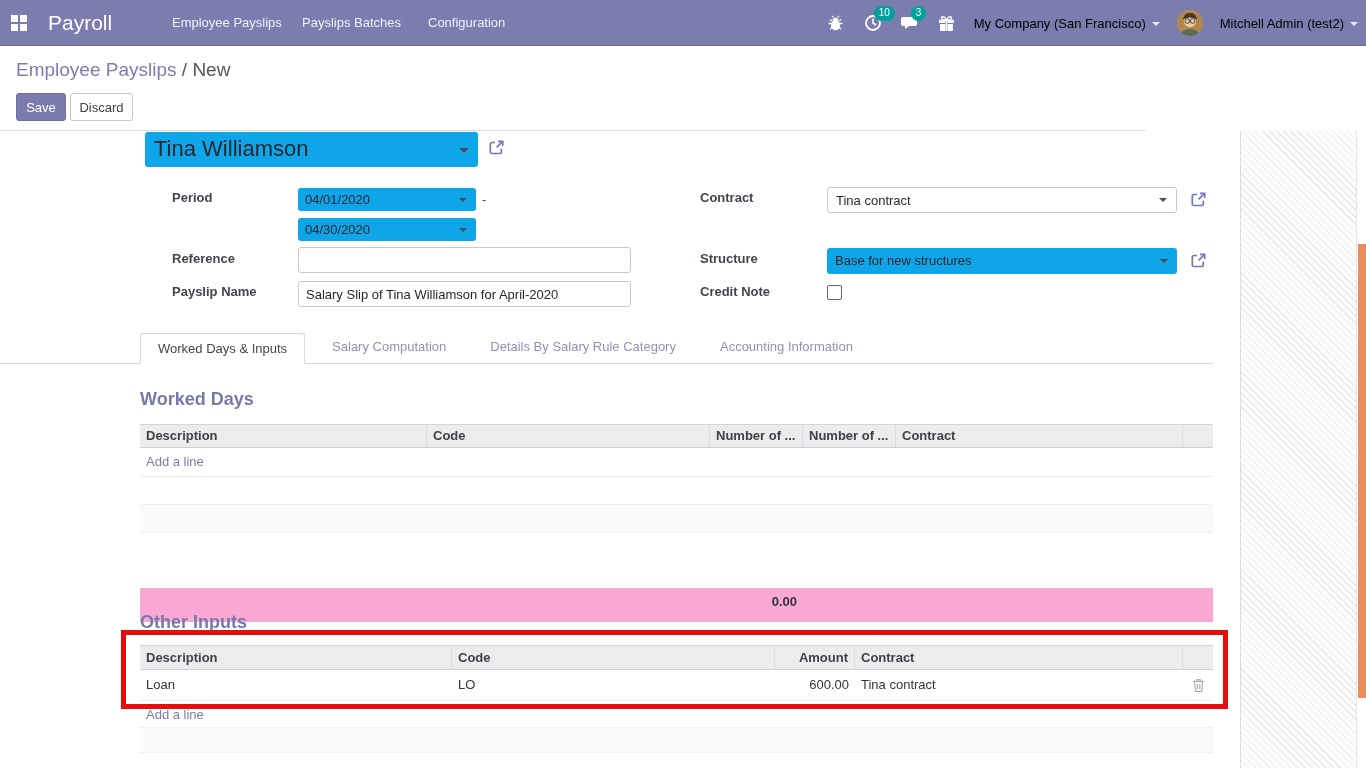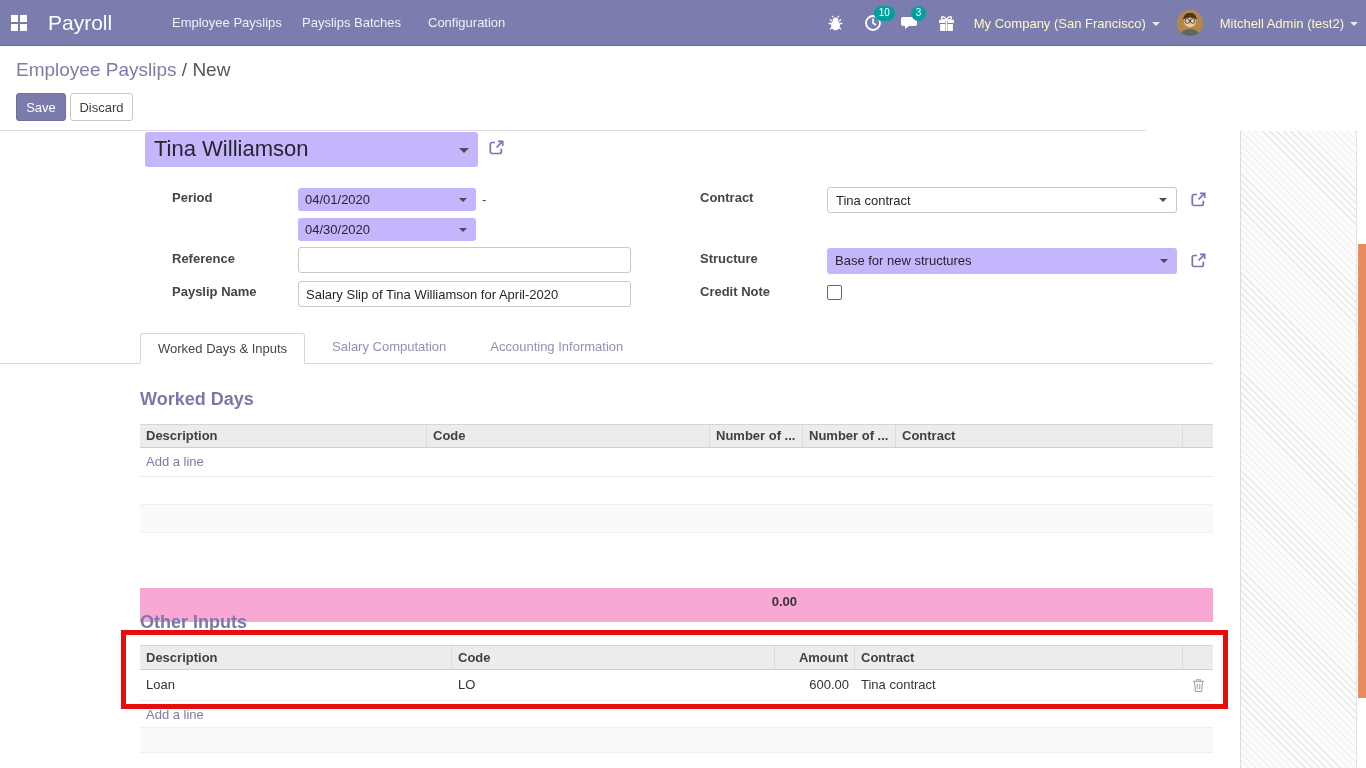--- a/index.html
+++ b/index.html
@@ -7,41 +7,41 @@
   .screen { position:absolute; top:0; left:0; width:1366px; height:768px; overflow:hidden; background:#fff; }
 
   
   .navbar { position:absolute; top:0; left:0; width:1366px; height:46px; background:#7a7dad; border-bottom:1px solid #67699a; }
   .apps-btn { position:absolute; left:10px; top:14px; width:18px; height:18px; cursor:pointer; }
   .app-name { position:absolute; left:48px; top:0; height:46px; line-height:46px; color:#fff; font-size:21px; }
   .nav-menu-item { position:absolute; top:0; height:46px; line-height:46px; color:#f0f0fa; font-size:13px; cursor:pointer; }
   .nav-right { position:absolute; right:8px; top:0; height:46px; display:flex; align-items:center; gap:17px; }
   .nav-icon { position:relative; width:20px; height:20px; display:flex; align-items:center; justify-content:center; cursor:pointer; }
   .nav-badge { position:absolute; top:-7px; left:11px; background:#00a09d; color:#fff; font-size:10px; line-height:14px; height:15px; min-width:15px; padding:0 5px; border-radius:8px; text-align:center; }
-  .nav-text { color:#fef9c3; font-size:13px; cursor:pointer; white-space:nowrap; }
+  .nav-text { color:#000000; font-size:13px; cursor:pointer; white-space:nowrap; }
   .caret-down { display:inline-block; width:0; height:0; border-left:4px solid transparent; border-right:4px solid transparent; border-top:4px solid #e8e8f5; margin-left:6px; vertical-align:middle; }
   .avatar { width:26px; height:26px; border-radius:50%; overflow:hidden; background:#c19a63; cursor:pointer; flex:0 0 26px; }
 
   
   .control-panel { position:absolute; top:46px; left:0; width:1146px; height:85px; background:#fff; border-bottom:1px solid #ddd; }
   .breadcrumb { position:absolute; left:16px; top:13px; font-size:19px; }
   .breadcrumb .bc-link { color:#7d7cae; cursor:pointer; }
   .breadcrumb .bc-sep, .breadcrumb .bc-current { color:#54565c; }
   .btn-save { position:absolute; left:16px; top:47px; width:50px; height:28px; background:#7c7bad; border:1px solid #6f6e9f; border-radius:3px; color:#fff; font-size:13px; cursor:pointer; }
   .btn-discard { position:absolute; left:70px; top:47px; width:63px; height:28px; background:#fff; border:1px solid #c8c8c8; border-radius:3px; color:#3f4045; font-size:13px; cursor:pointer; }
 
   
   .sheet { position:absolute; top:131px; left:0; width:1240px; height:637px; background:#fff; }
   .hatch-area { position:absolute; top:131px; left:1240px; width:116px; height:637px; background-color:#fcfcfc; border-left:1px solid #dcdcdc;
     background-image:repeating-linear-gradient(45deg, #e9e9e9 0, #e9e9e9 1px, transparent 1px, transparent 5px); }
   .scrollbar-track { position:absolute; top:131px; left:1356px; width:10px; height:637px; background:#fff; border-left:1px solid #e4e4e4; }
   .scrollbar-thumb { position:absolute; top:113px; left:1px; width:9px; height:454px; background:#e98c5e; cursor:pointer; }
 
   .field-label { position:absolute; font-size:13px; font-weight:bold; color:#43454d;padding-left:32px; }
-  .fill-purple { background:#c4b5fd; border-radius:3px; }
+  .fill-purple { background:#0ea5e9; border-radius:3px; }
   .employee-field { position:absolute; left:145px; top:132px; width:333px; height:35px; cursor:pointer; }
   .employee-field .emp-text { position:absolute; left:9px; top:4px; font-size:22px; color:#26262e; }
   .sel-caret { position:absolute; right:9px; top:50%; margin-top:-2px; width:0; height:0; border-left:5px solid transparent; border-right:5px solid transparent; border-top:5px solid #4a4a55; }
   .sel-caret.small { border-left-width:4px; border-right-width:4px; border-top-width:4px; }
   .ext-link { position:absolute; width:17px; height:17px; cursor:pointer; }
 
   .date-field { position:absolute; left:298px; width:178px; height:23px; cursor:pointer; }
   .date-field .df-text { position:absolute; left:7px; top:4px; font-size:13px; color:#26262e; }
   .dash-sep { position:absolute; left:482px; top:192px; font-size:13px; color:#43454d; }
 
@@ -225,20 +225,21 @@
         <path d="M14.3 2.7L8.6 8.4" stroke="#7276bb" stroke-width="1.7"></path>
       </svg>
   </div>
 
   <div class="field-label" style="left:668px; top:284px;">Credit Note</div>
   <span class="checkbox"></span>
 
   <div class="tabs-bar">
     <div class="tab active">Worked Days &amp; Inputs</div>
     <div class="tab">Salary Computation</div>
+    <div class="tab">Details By Salary Rule Category</div>
     <div class="tab">Accounting Information</div>
   </div>
 
   <div class="section-title" style="top:389px;">Worked Days</div>
   <div class="grid" style="top:424px;">
     <div class="grid-header">
       <div class="cell wd-c0">Description</div>
       <div class="cell wd-c1">Code</div>
       <div class="cell wd-c2">Number of ...</div>
       <div class="cell wd-c3">Number of ...</div>

